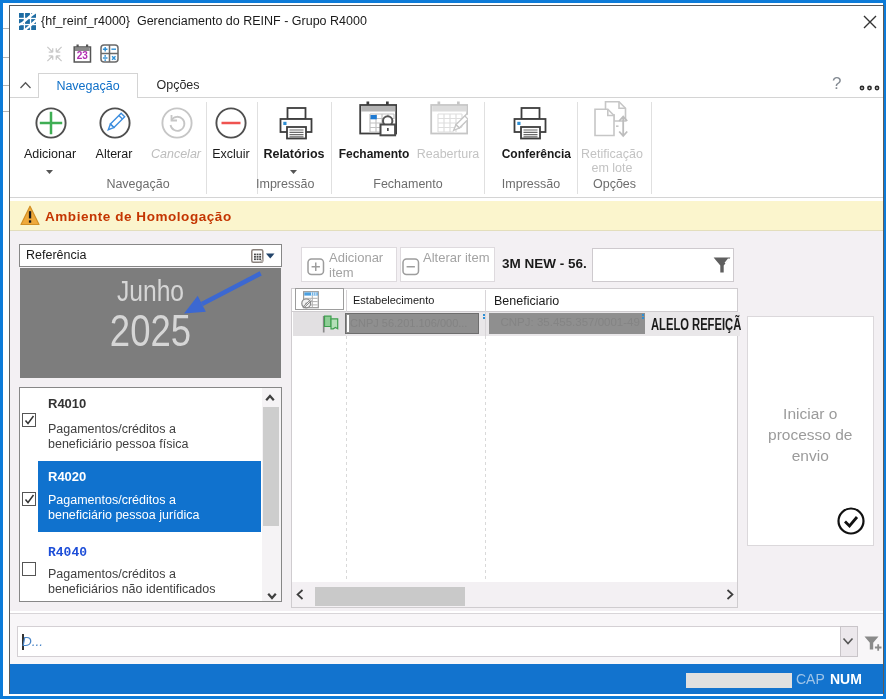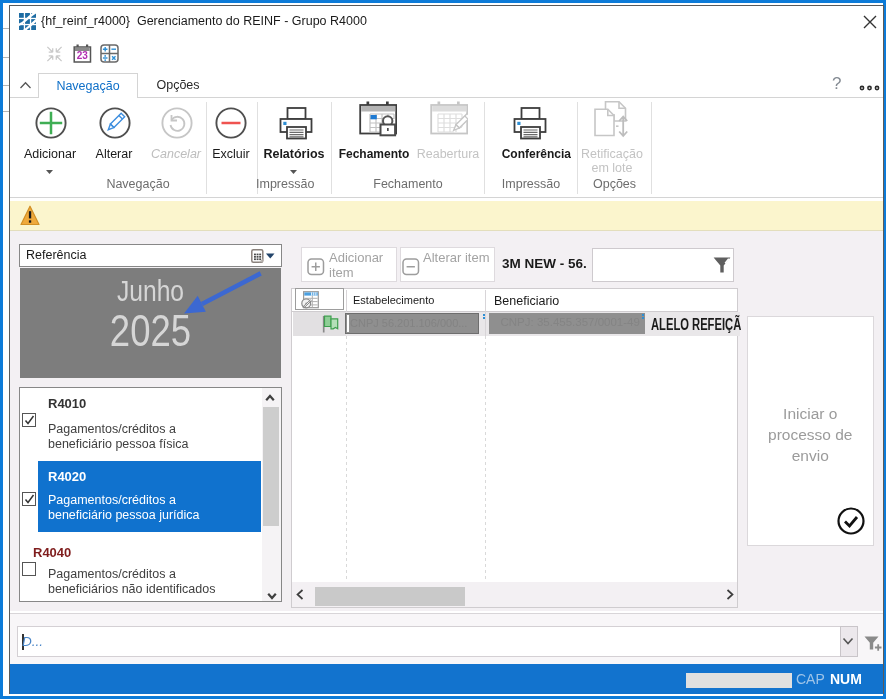--- a/index.html
+++ b/index.html
@@ -205,20 +205,21 @@
   <div class="abs" style="left:322px;top:171px;width:152px;text-align:center;font-size:12.5px;color:#6d6d6d;">Fechamento</div>
   <div class="abs" style="left:475px;top:171px;width:92px;text-align:center;font-size:12.5px;color:#6d6d6d;">Impressão</div>
   <div class="abs" style="left:568px;top:171px;width:73px;text-align:center;font-size:12.5px;color:#6d6d6d;">Opções</div>
 
   <div class="abs" style="left:0px;top:195px;width:873px;height:30px;background:#fbf5cd;border-bottom:1px solid #e3debc;"></div>
   <svg class="abs" style="left:10px;top:199px;" width="20" height="21" viewBox="0 0 20 21">
     <path d="M10,1.2 L19,19.5 L1,19.5 Z" fill="#efa93b" stroke="#d18f25" stroke-width="1.2" stroke-linejoin="round"></path>
     <rect x="8.9" y="6.2" width="2.3" height="7.2" fill="#1a1a1a"></rect>
     <rect x="8.9" y="15.3" width="2.3" height="2.4" fill="#1a1a1a"></rect>
   </svg>
+  <div class="abs" style="left:35px;top:203px;font-size:13.5px;letter-spacing:0.55px;font-weight:bold;color:#c43501;">Ambiente de Homologação</div>
 
   <div class="abs" style="left:0px;top:225px;width:873px;height:380px;background:#f3f0f3;"></div>
 
   <div class="abs" style="left:9px;top:238px;width:263px;height:23px;background:#fff;border:1px solid #878787;"></div>
   <div class="abs" style="left:16px;top:242px;font-size:12.5px;color:#1a1a1a;">Referência</div>
   <svg class="abs" style="left:241px;top:243px;" width="24" height="15" viewBox="0 0 24 15">
     <rect x="0.8" y="0.8" width="11" height="12.4" rx="1.5" fill="#fff" stroke="#8a817c" stroke-width="1.5"></rect>
     <g fill="#4a4a4a">
       <rect x="3" y="4.6" width="1.9" height="1.7"></rect>
         <rect x="5.6" y="4.6" width="1.9" height="1.7"></rect>
@@ -261,21 +262,21 @@
   <div class="abs" style="left:38px;top:416px;width:200px;font-size:12.5px;color:#404040;line-height:15px;">Pagamentos/créditos a<br>beneficiário pessoa física</div>
 
   <div class="abs" style="left:28px;top:455px;width:223px;height:71px;background:#1072ce;"></div>
   <div class="abs" style="left:38px;top:463px;font-size:13px;font-weight:bold;color:#fff;">R4020</div>
   <div class="abs" style="left:12px;top:486px;width:14px;height:14px;border:1.5px solid #555;background:#fff;"></div>
   <svg class="abs" style="left:14px;top:488px;" width="11" height="11" viewBox="0 0 11 11">
       <path d="M1.5,5.5 L4,8.5 L9.5,1" stroke="#333" stroke-width="1.5" fill="none"></path>
     </svg>
   <div class="abs" style="left:38px;top:487px;width:210px;font-size:12.5px;color:#fff;line-height:15px;">Pagamentos/créditos a<br>beneficiário pessoa jurídica</div>
 
-  <div class="abs" style="left:23px;top:539px;font-size:13px;font-weight:bold;color:#7f1d1d;">R4040</div>
+  <div class="abs" style="left:38px;top:539px;font-size:13px;font-weight:bold;color:#1d4ed8;font-family:Liberation Mono, monospace;">R4040</div>
   <div class="abs" style="left:12px;top:556px;width:14px;height:14px;border:1.5px solid #555;background:#fff;"></div>
   <div class="abs" style="left:38px;top:561px;width:210px;font-size:12.5px;color:#404040;line-height:15px;">Pagamentos/créditos a<br>beneficiários não identificados</div>
 
   <div class="abs" style="left:291px;top:241px;width:96px;height:35px;background:#fff;border:1px solid #dedade;"></div>
   <svg class="abs" style="left:297px;top:252px;" width="18" height="18" viewBox="0 0 18 18">
     <rect x="1" y="1" width="15.5" height="15.5" rx="3.5" fill="none" stroke="#9d9d9d" stroke-width="1.5"></rect>
     <path d="M8.75,4.6 L8.75,12.9 M4.6,8.75 L12.9,8.75" stroke="#9d9d9d" stroke-width="1.5"></path>
   </svg>
   <div class="abs" style="left:319px;top:245px;width:70px;font-size:13px;color:#a3a3a3;line-height:14.5px;">Adicionar item</div>
   <div class="abs" style="left:390px;top:241px;width:95px;height:35px;background:#fff;border:1px solid #dedade;"></div>

